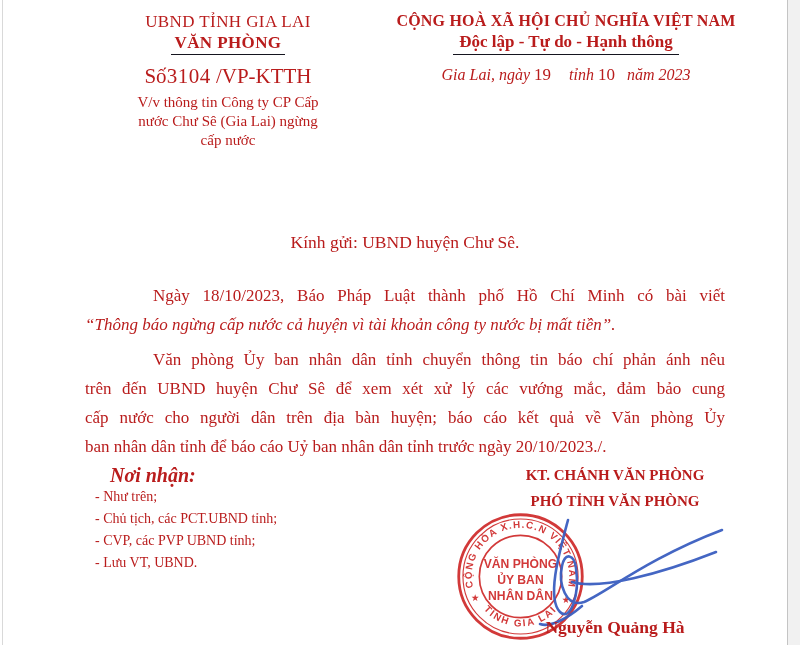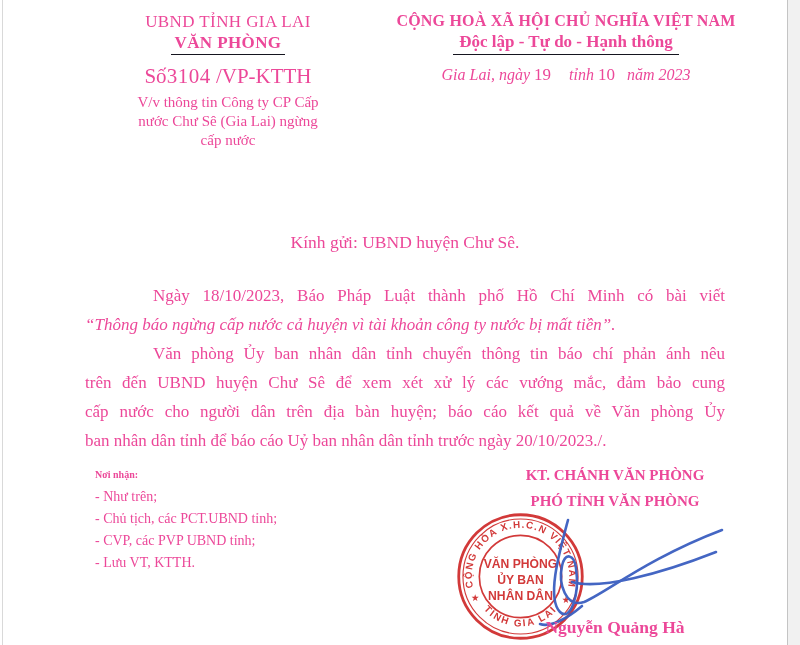--- a/index.html
+++ b/index.html
@@ -1,20 +1,20 @@
 <!DOCTYPE html>
 <html><head>
 <meta charset="utf-8">
 <style>
   * { margin:0; padding:0; box-sizing:border-box; }
   html,body { background:#ffffff; }
   .page {
     position:relative; width:800px; height:645px; background:#ffffff;
     font-family:"Liberation Serif","DejaVu Serif",serif;
-    color:#ec4899; overflow:hidden;
+    color:#b91c1c; overflow:hidden;
   }
   .scan-edge-left { position:absolute; left:2px; top:0; width:1px; height:100%; background:#d9d9d9; }
   .scan-edge-right { position:absolute; right:0; top:0; width:13px; height:100%; background:#f1f1f1; border-left:1px solid #c4c4c4; }
 
   
   .header-left { position:absolute; left:108px; top:12px; width:240px; text-align:center; }
   .org-parent { font-size:17px; letter-spacing:.4px; }
   .org-name { font-size:17px; font-weight:bold; letter-spacing:.4px; margin-top:1px; }
   .org-name span { display:inline-block; border-bottom:1.6px solid #15151f; padding:0 3px 1px; }
   .doc-number { font-size:21px; margin-top:9px; }
@@ -31,25 +31,25 @@
   .gap-md { display:inline-block; width:12px; }
   .gap-sm { display:inline-block; width:4px; }
 
   
   .salutation { position:absolute; left:85px; top:208px; width:640px; text-align:center; font-size:17.5px;margin-top:24px; }
   .body-text { position:absolute; left:85px; top:281px; width:640px; font-size:17px; line-height:29px; }
   .line { text-align:justify; }
   .line.stretch { text-align-last:justify; }
   .line.indent { text-indent:68px; }
   .line.quote { font-style:italic; }
-  .para2 { }
+  .para2 { margin-top:6px; }
 
   
   .recipients { position:absolute; left:95px; top:464px; width:310px; font-size:14px; line-height:22px; }
-  .recipients-label { font-weight:bold; font-size:10px; }
+  .recipients-label { font-weight:bold; font-style:italic; font-size:20px;margin-left:15px; }
   .sig-head { position:absolute; left:455px; top:462px; width:320px; text-align:center;
               font-weight:bold; font-size:15px; line-height:26px; }
   .signer-name { position:absolute; left:455px; top:617px; width:320px; text-align:center;
                  font-weight:bold; font-size:17.5px; }
   .stamp-wrap { position:absolute; left:449px; top:511px; width:143px; height:131px; }
   .stamp-wrap svg { width:100%; height:100%; }
   .sig-svg { position:absolute; left:538px; top:510px; width:195px; height:128px; }
 </style>
 </head>
 <body>
@@ -92,21 +92,21 @@
       <div class="line stretch">cấp nước cho người dân trên địa bàn huyện; báo cáo kết quả về Văn phòng Ủy</div>
       <div class="line">ban nhân dân tỉnh để báo cáo Uỷ ban nhân dân tỉnh trước ngày 20/10/2023./.</div>
     </div>
   </div>
 
   <div class="recipients">
     <div class="recipients-label">Nơi nhận:</div>
     <div>- Như trên;</div>
     <div>- Chủ tịch, các  PCT.UBND tỉnh;</div>
     <div>- CVP, các PVP UBND tỉnh;</div>
-    <div>- Lưu VT, KTTH.</div>
+    <div>- Lưu VT, UBND.</div>
   </div>
 
   <div class="sig-head">
     <div>KT. CHÁNH VĂN PHÒNG</div>
     <div>PHÓ TỈNH VĂN PHÒNG</div>
   </div>
 
   <div class="stamp-wrap">
     <svg viewBox="0 0 140 140">
       <g fill="none" stroke="#cf2b2b" opacity="0.93">

